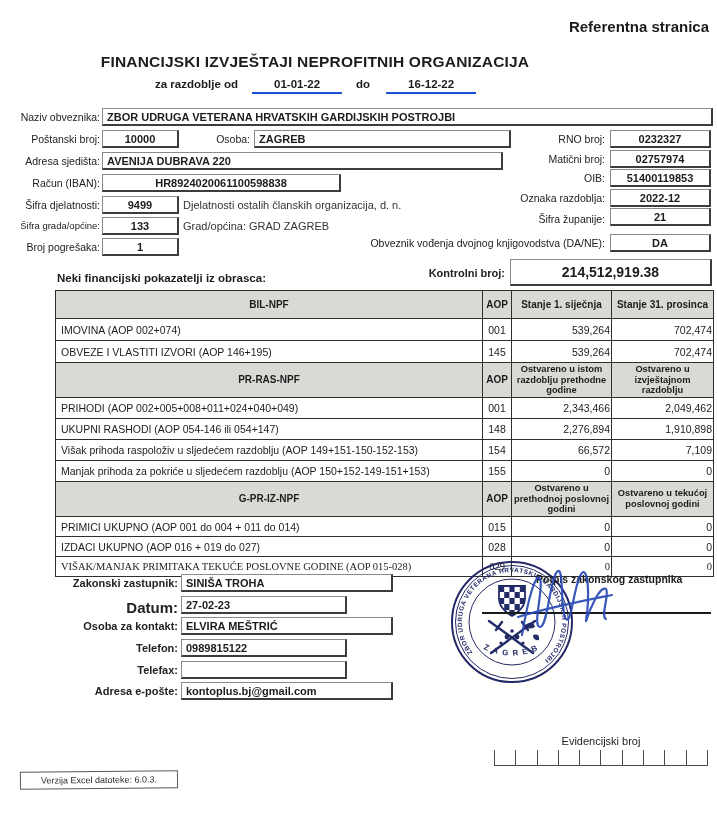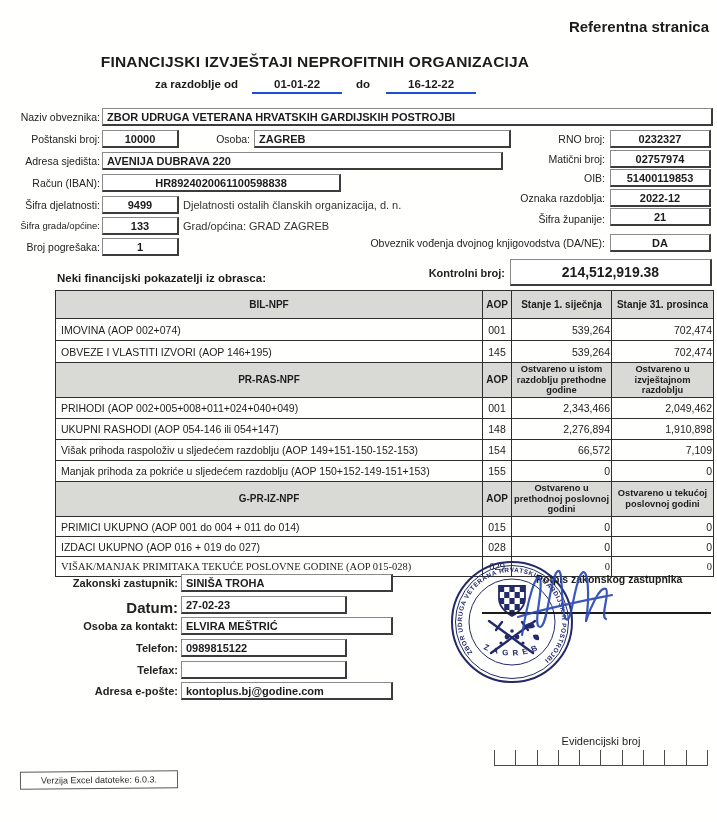--- a/index.html
+++ b/index.html
@@ -200,21 +200,21 @@
   <div class="flabel bold" style="top:620px;left:8px;width:170px;font-size:11px;">Osoba za kontakt:</div>
   <div class="fbox left" style="top:617px;left:181px;width:205px;">ELVIRA MEŠTRIĆ</div>
 
   <div class="flabel bold" style="top:642px;left:8px;width:170px;font-size:11px;">Telefon:</div>
   <div class="fbox left" style="top:639px;left:181px;width:159px;">0989815122</div>
 
   <div class="flabel bold" style="top:664px;left:8px;width:170px;font-size:11px;">Telefax:</div>
   <div class="fbox left" style="top:661px;left:181px;width:159px;"></div>
 
   <div class="flabel bold" style="top:685px;left:8px;width:170px;font-size:11px;">Adresa e-pošte:</div>
-  <div class="fbox left" style="top:682px;left:181px;width:205px;">kontoplus.bj@godine.com</div>
+  <div class="fbox left" style="top:682px;left:181px;width:205px;">kontoplus.bj@gmail.com</div>
 
   <div class="abs" style="top:559px;left:449px;width:126px;height:126px;">
     <svg width="126" height="126" viewBox="0 0 126 126">
       <g fill="none" stroke="#232a68">
         <circle cx="63" cy="63" r="60" stroke-width="2"></circle>
         <circle cx="63" cy="63" r="56.5" stroke-width="1"></circle>
         <circle cx="63" cy="63" r="43" stroke-width="1"></circle>
       </g>
       <defs>
         <path id="ringPath" d="M 63,63 m -50,0 a 50,50 0 1,1 100,0 a 50,50 0 1,1 -100,0"></path>

